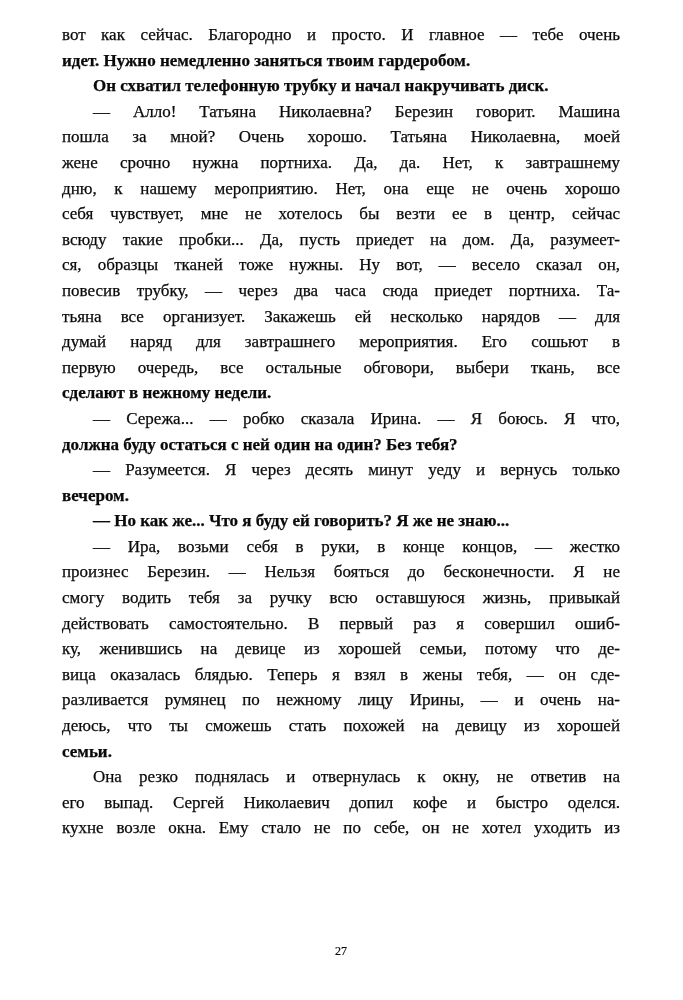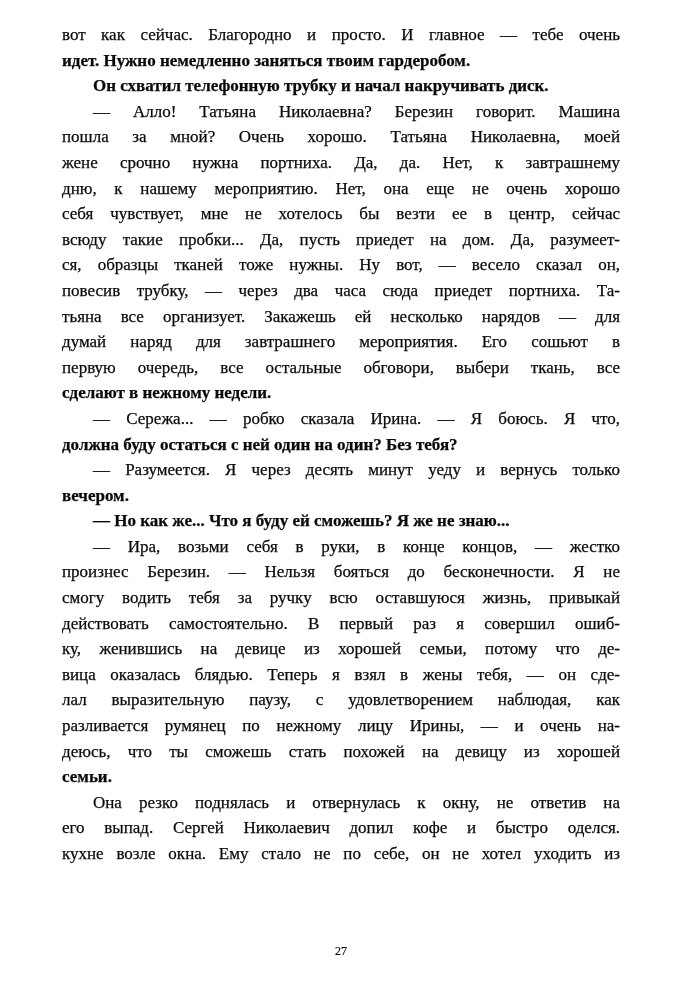--- a/index.html
+++ b/index.html
@@ -86,31 +86,30 @@
     <div class="line full indent">— Сережа... — робко сказала Ирина. — Я боюсь. Я что,</div>
     <div class="line last">должна буду остаться с ней один на один? Без тебя?</div>
   </div>
 
   <div class="paragraph">
     <div class="line full indent">— Разумеется. Я через десять минут уеду и вернусь только</div>
     <div class="line last">вечером.</div>
   </div>
 
   <div class="paragraph">
-    <div class="line last indent">— Но как же... Что я буду ей сможешь? Я же не знаю...</div>
+    <div class="line last indent">— Но как же... Что я буду ей говорить? Я же не знаю...</div>
   </div>
 
   <div class="paragraph">
     <div class="line full indent">— Ира, возьми себя в руки, в конце концов, — жестко</div>
     <div class="line full">произнес Березин. — Нельзя бояться до бесконечности. Я не</div>
     <div class="line full">смогу водить тебя за ручку всю оставшуюся жизнь, привыкай</div>
     <div class="line full">действовать самостоятельно. В первый раз я совершил ошиб-</div>
     <div class="line full">ку, женившись на девице из хорошей семьи, потому что де-</div>
     <div class="line full">вица оказалась блядью. Теперь я взял в жены тебя, — он сде-</div>
-    <div class="line full">лал выразительную паузу, с удовлетворением наблюдая, как</div>
     <div class="line full">разливается румянец по нежному лицу Ирины, — и очень на-</div>
     <div class="line full">деюсь, что ты сможешь стать похожей на девицу из хорошей</div>
     <div class="line last">семьи.</div>
   </div>
 
   <div class="paragraph">
     <div class="line full indent">Она резко поднялась и отвернулась к окну, не ответив на</div>
     <div class="line full">его выпад. Сергей Николаевич допил кофе и быстро оделся.</div>
     <div class="line full">кухне возле окна. Ему стало не по себе, он не хотел уходить из</div>
   </div>

